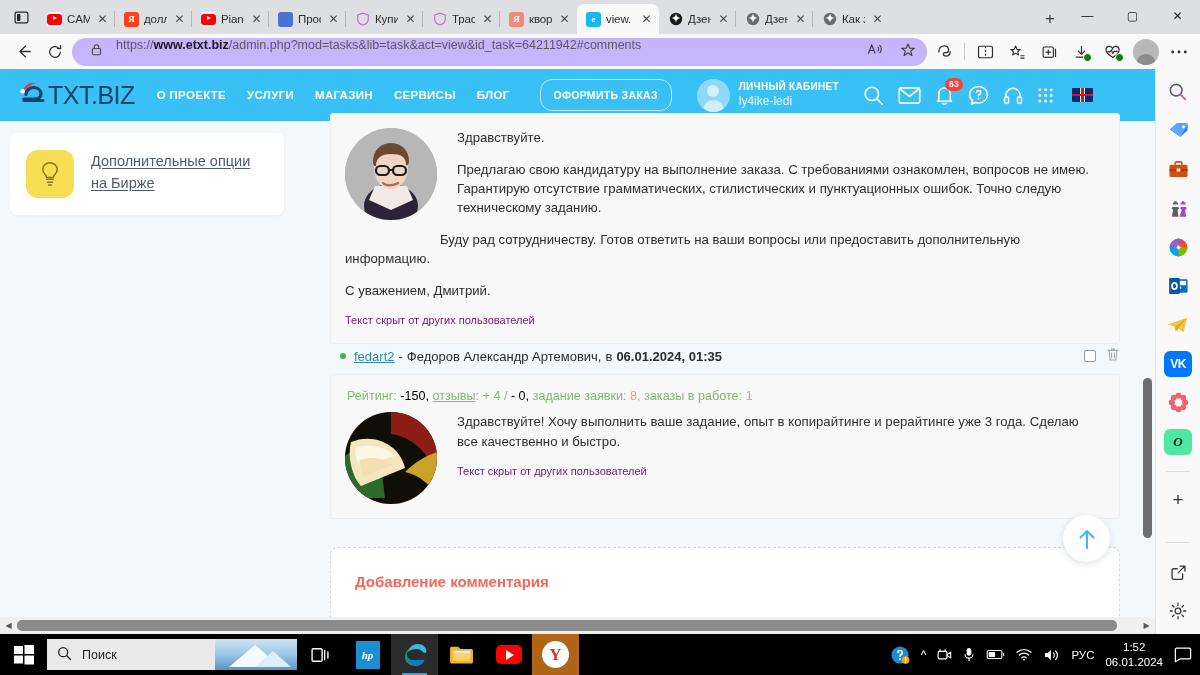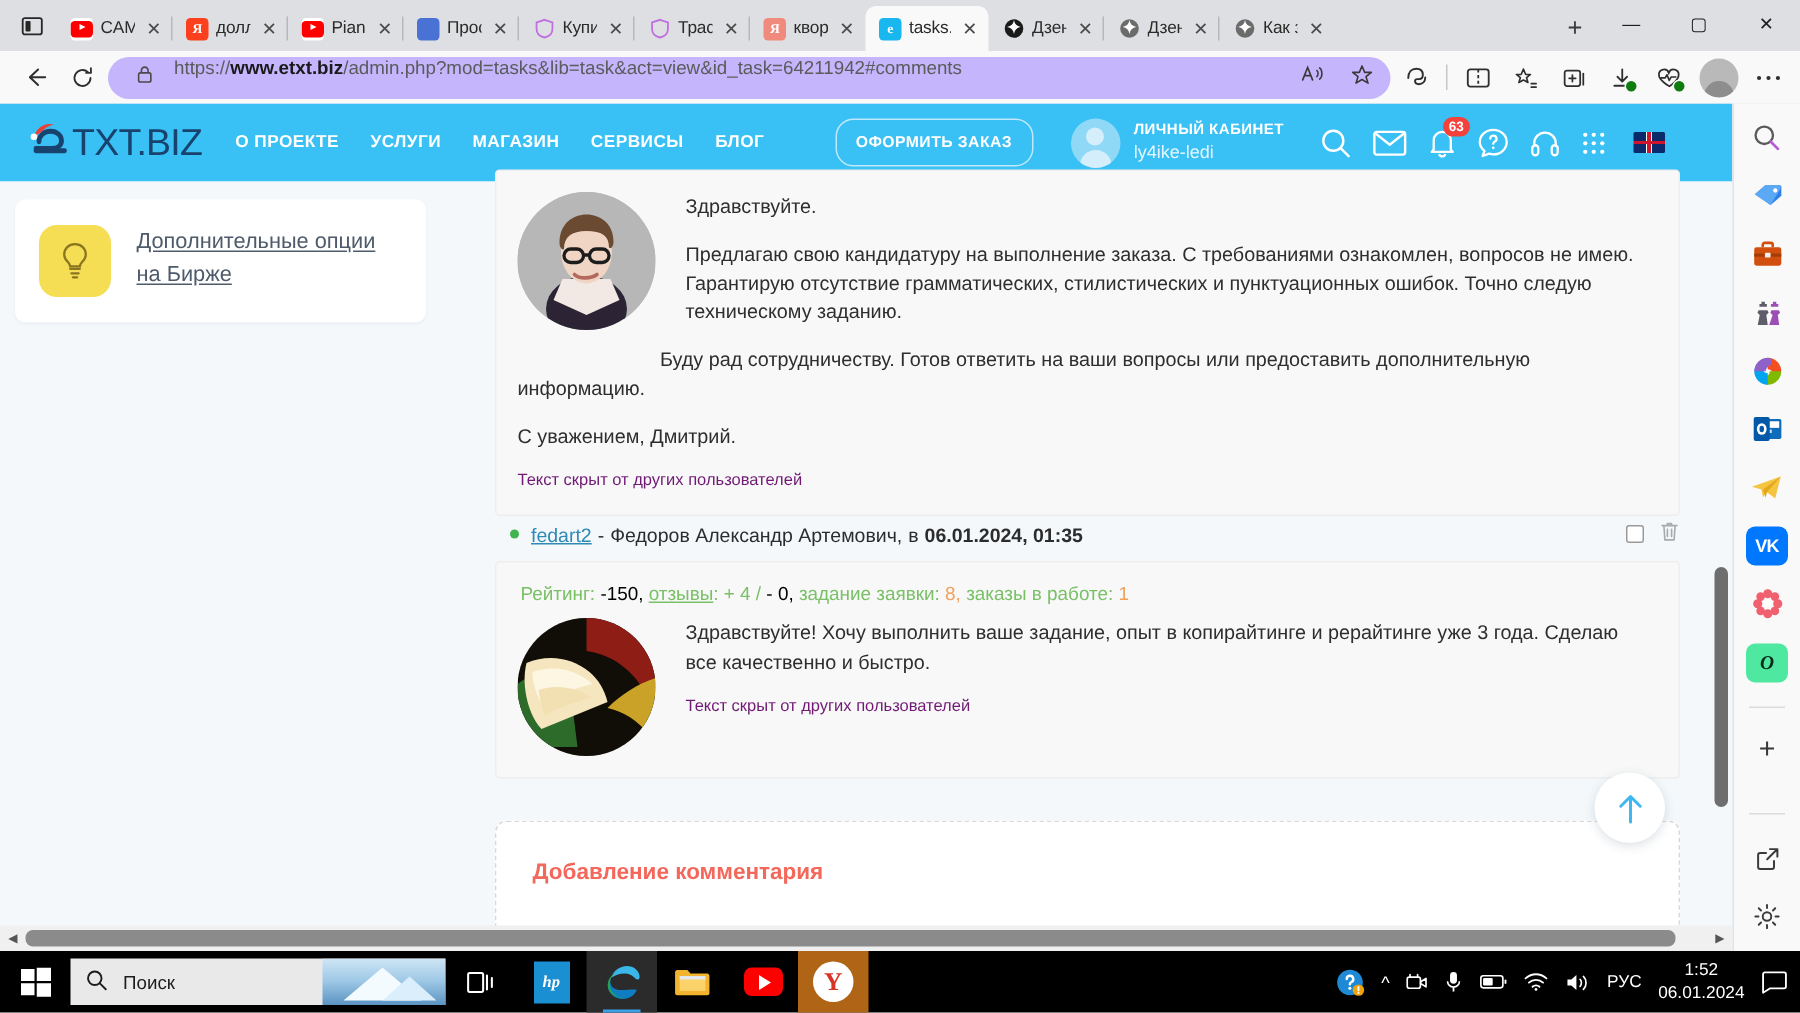--- a/index.html
+++ b/index.html
@@ -107,21 +107,21 @@
   .logo .wordmark {
     font-size: 25px; font-weight: 400; color:#18436e; letter-spacing:-0.5px;
     font-family:"Liberation Sans", sans-serif;
   }
   .mainnav { display:flex; align-items:center; gap:21px; }
   .mainnav a {
     color:#ffffff; font-size:11.5px; font-weight:700; letter-spacing:.3px;
     text-decoration:none; white-space:nowrap;
   }
   .order-btn {
-    margin-left: 47px; border:1px solid #bfe9fb; border-radius:12px; color:#fff;
+    margin-left: 30px; border:1px solid #bfe9fb; border-radius:12px; color:#fff;
     font-size:10.5px; font-weight:700; letter-spacing:.3px; padding:9px 13px; white-space:nowrap;
   }
   .acct { display:flex; align-items:center; gap:9px; margin-left:25px; }
   .acct .ava { width:33px;height:33px;border-radius:50%;background:#8fd9f7;overflow:hidden;position:relative;flex:0 0 auto;}
   .acct .ava::before{content:"";position:absolute;left:10.5px;top:6px;width:12px;height:12px;border-radius:50%;background:#d4eefb;}
   .acct .ava::after{content:"";position:absolute;left:6px;top:21px;width:21px;height:14px;border-radius:11px 11px 0 0;background:#d4eefb;}
   .acct .lines{line-height:1.25;}
   .acct .l1{color:#ffffff;font-size:10px;font-weight:700;letter-spacing:.3px;}
   .acct .l2{color:#e6f7ff;font-size:12px;}
   .hicons { display:flex; align-items:center; gap:14px; margin-left:24px; }
@@ -303,21 +303,21 @@
         <span class="tlabel">Траст</span>
         <span class="tclose">✕</span>
       </div>
       <div class="tab">
         <span class="fav fav-ya2">Я</span>
         <span class="tlabel">кворк</span>
         <span class="tclose">✕</span>
       </div>
       <div class="tab active">
         <span class="fav fav-etxt">e</span>
-        <span class="tlabel">tasks.</span>
+        <span class="tlabel">view.</span>
         <span class="tclose">✕</span>
       </div>
       <div class="tab">
         <span class="fav fav-dzen">
           <svg width="14" height="14" viewBox="0 0 14 14">
               <circle cx="7" cy="7" r="6.2" fill="#1a1a1a"></circle>
               <path d="M7 1.4c.4 2.6 1.9 4.2 4.6 4.6-2.7.4-4.2 2-4.6 4.6-.4-2.6-1.9-4.2-4.6-4.6C5.1 5.6 6.6 4 7 1.4z" fill="#fff"></path>
             </svg>
         </span>
         <span class="tlabel">Дзен</span>

